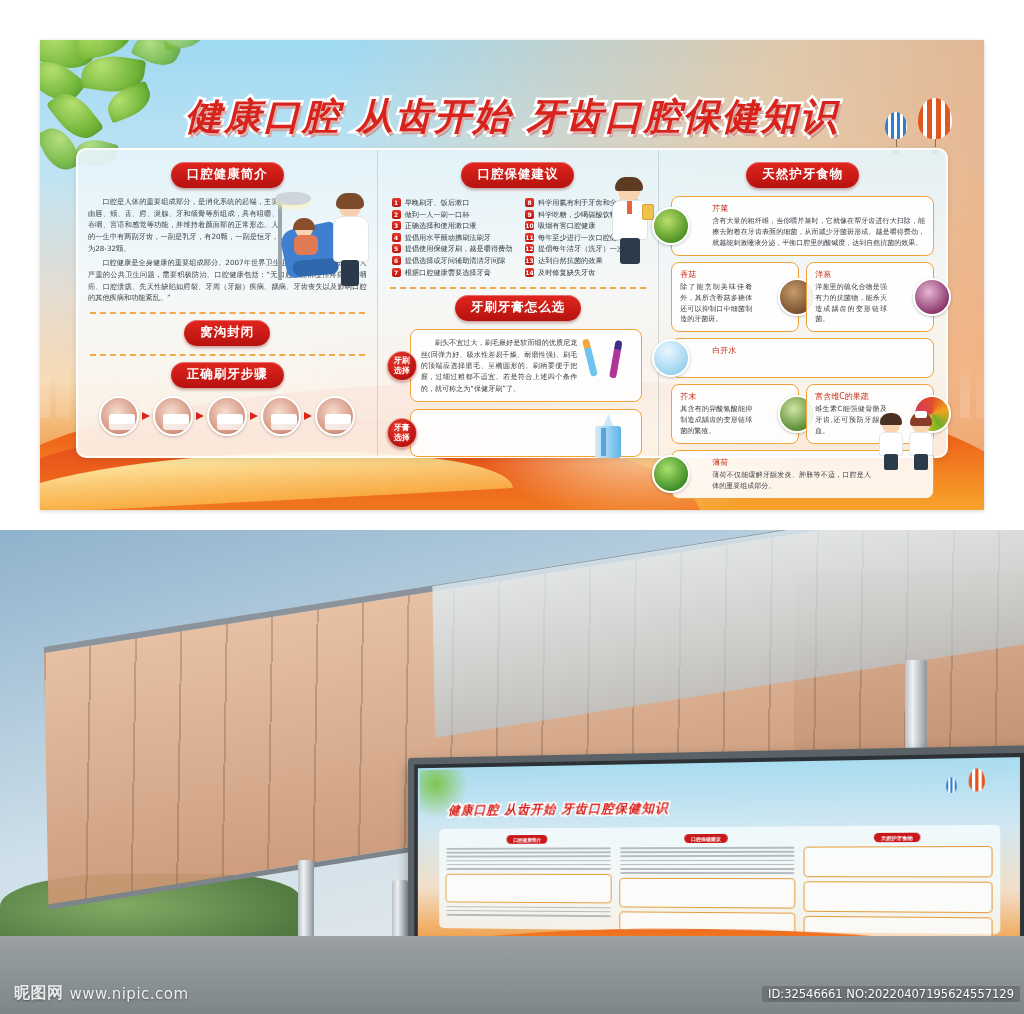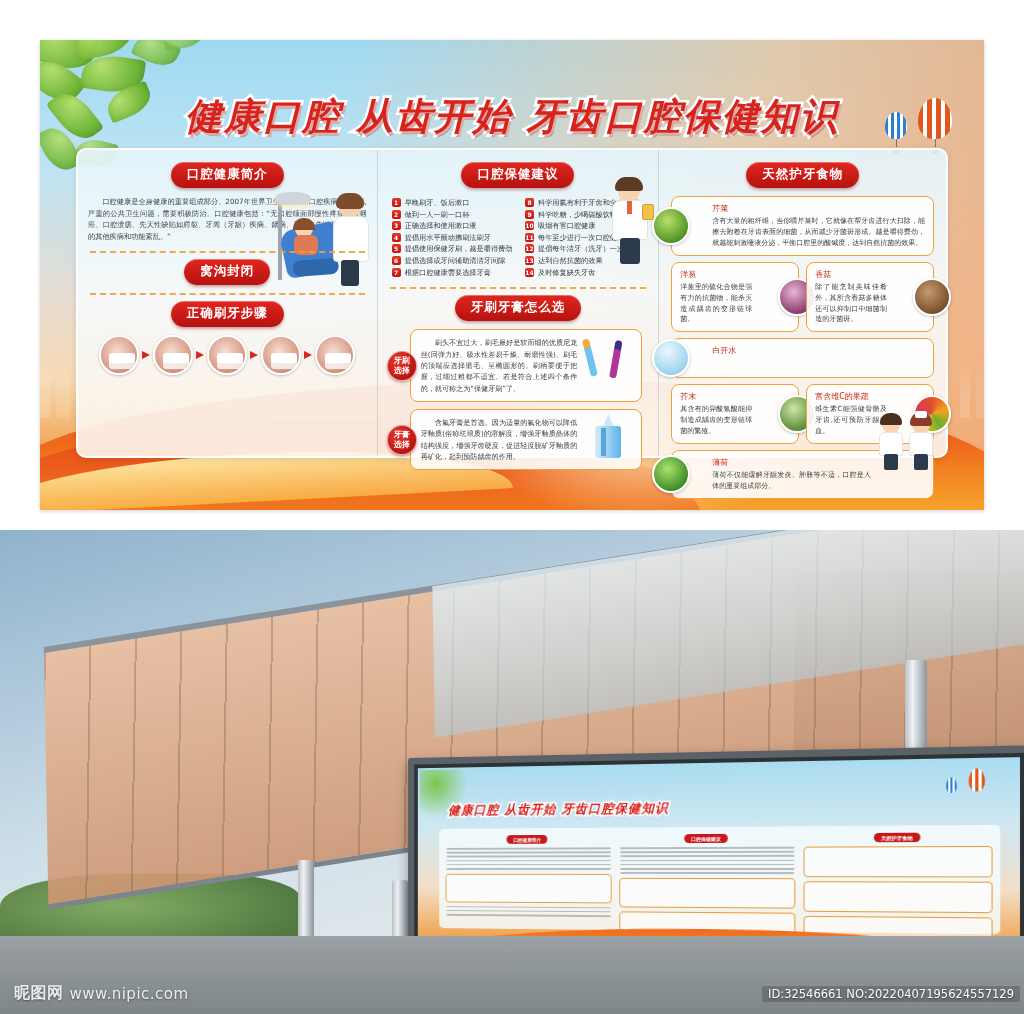--- a/index.html
+++ b/index.html
@@ -392,20 +392,23 @@
                 <div class="body"></div>
               </div>
             <div class="d-doc">
                 <div class="head"></div>
                 <div class="hair"></div>
                 <div class="coat"></div>
                 <div class="leg"></div>
               </div>
           </div>
 
+          <div style="padding-right:88px;">
+            <div class="body-text">口腔是人体的重要组成部分，是消化系统的起端，主要由唇、颊、舌、腭、涎腺、牙和颌骨等所组成，具有咀嚼、吞咽、言语和感觉等功能，并维持着颜面部的正常形态。人的一生中有两副牙齿，一副是乳牙，有20颗，一副是恒牙，为28-32颗。</div>
+          </div>
           <div class="body-text" style="margin-top:3px;">口腔健康是全身健康的重要组成部分。2007年世界卫生组织提出口腔疾病是一个人严重的公共卫生问题，需要积极防治。口腔健康包括：“无口腔颌面部慢性疼痛、口咽癌、口腔溃疡、先天性缺陷如腭裂、牙周（牙龈）疾病、龋病、牙齿丧失以及影响口腔的其他疾病和功能紊乱。”</div>
 
           <div class="dash-sep"></div>
 
           <div class="badge">窝沟封闭</div>
 
           <div class="dash-sep"></div>
 
           <div class="badge">正确刷牙步骤</div>
           <div class="steps">
@@ -509,21 +512,20 @@
               <div class="br b1"></div>
                 <div class="br b2"></div>
             </div>
           </div>
 
           <div class="choose-box">
             <div class="choose-tag">
               <span>牙膏</span>
               <span>选择</span>
             </div>
-            <div class="choose-text">含氟牙膏是首选。因为适量的氟化物可以降低牙釉质(俗称珐琅质)的溶解度，增强牙釉质晶体的结构强度，增强牙齿硬度，促进轻度脱矿牙釉质的再矿化，起到预防龋齿的作用。</div>
             <div class="paste">
               <div class="cap"></div>
                 <div class="tube"></div>
                 <div class="stripe"></div>
             </div>
           </div>
         </div>
 
         <div class="col col-right">
           <div class="badge">天然护牙食物</div>
@@ -531,28 +533,28 @@
           <div class="food-grid">
 
             <div class="food-card has-left-img">
               <div class="food-img left img-celery"></div>
               <div class="food-name">芹菜</div>
               <div class="food-desc">含有大量的粗纤维，当你嚼芹菜时，它就像在帮牙齿进行大扫除，能擦去附着在牙齿表面的细菌，从而减少牙菌斑形成。越是嚼得费劲，就越能刺激唾液分泌，平衡口腔里的酸碱度，达到自然抗菌的效果。</div>
             </div>
 
             <div class="food-row">
               <div class="food-card has-right-img">
+                <div class="food-img right img-mushroom"></div>
+                <div class="food-name">香菇</div>
+                <div class="food-desc">除了能烹制美味佳肴外，其所含香菇多糖体还可以抑制口中细菌制造的牙菌斑。</div>
+              </div>
+              <div class="food-card has-right-img">
                 <div class="food-img right img-onion"></div>
                 <div class="food-name">洋葱</div>
                 <div class="food-desc">洋葱里的硫化合物是强有力的抗菌物，能杀灭造成龋齿的变形链球菌。</div>
-              </div>
-              <div class="food-card has-right-img">
-                <div class="food-img right img-mushroom"></div>
-                <div class="food-name">香菇</div>
-                <div class="food-desc">除了能烹制美味佳肴外，其所含香菇多糖体还可以抑制口中细菌制造的牙菌斑。</div>
               </div>
             </div>
 
             <div class="food-card has-left-img">
               <div class="food-img left img-water"></div>
               <div class="food-name">白开水</div>
             </div>
 
             <div class="food-row">
               <div class="food-card has-right-img">

